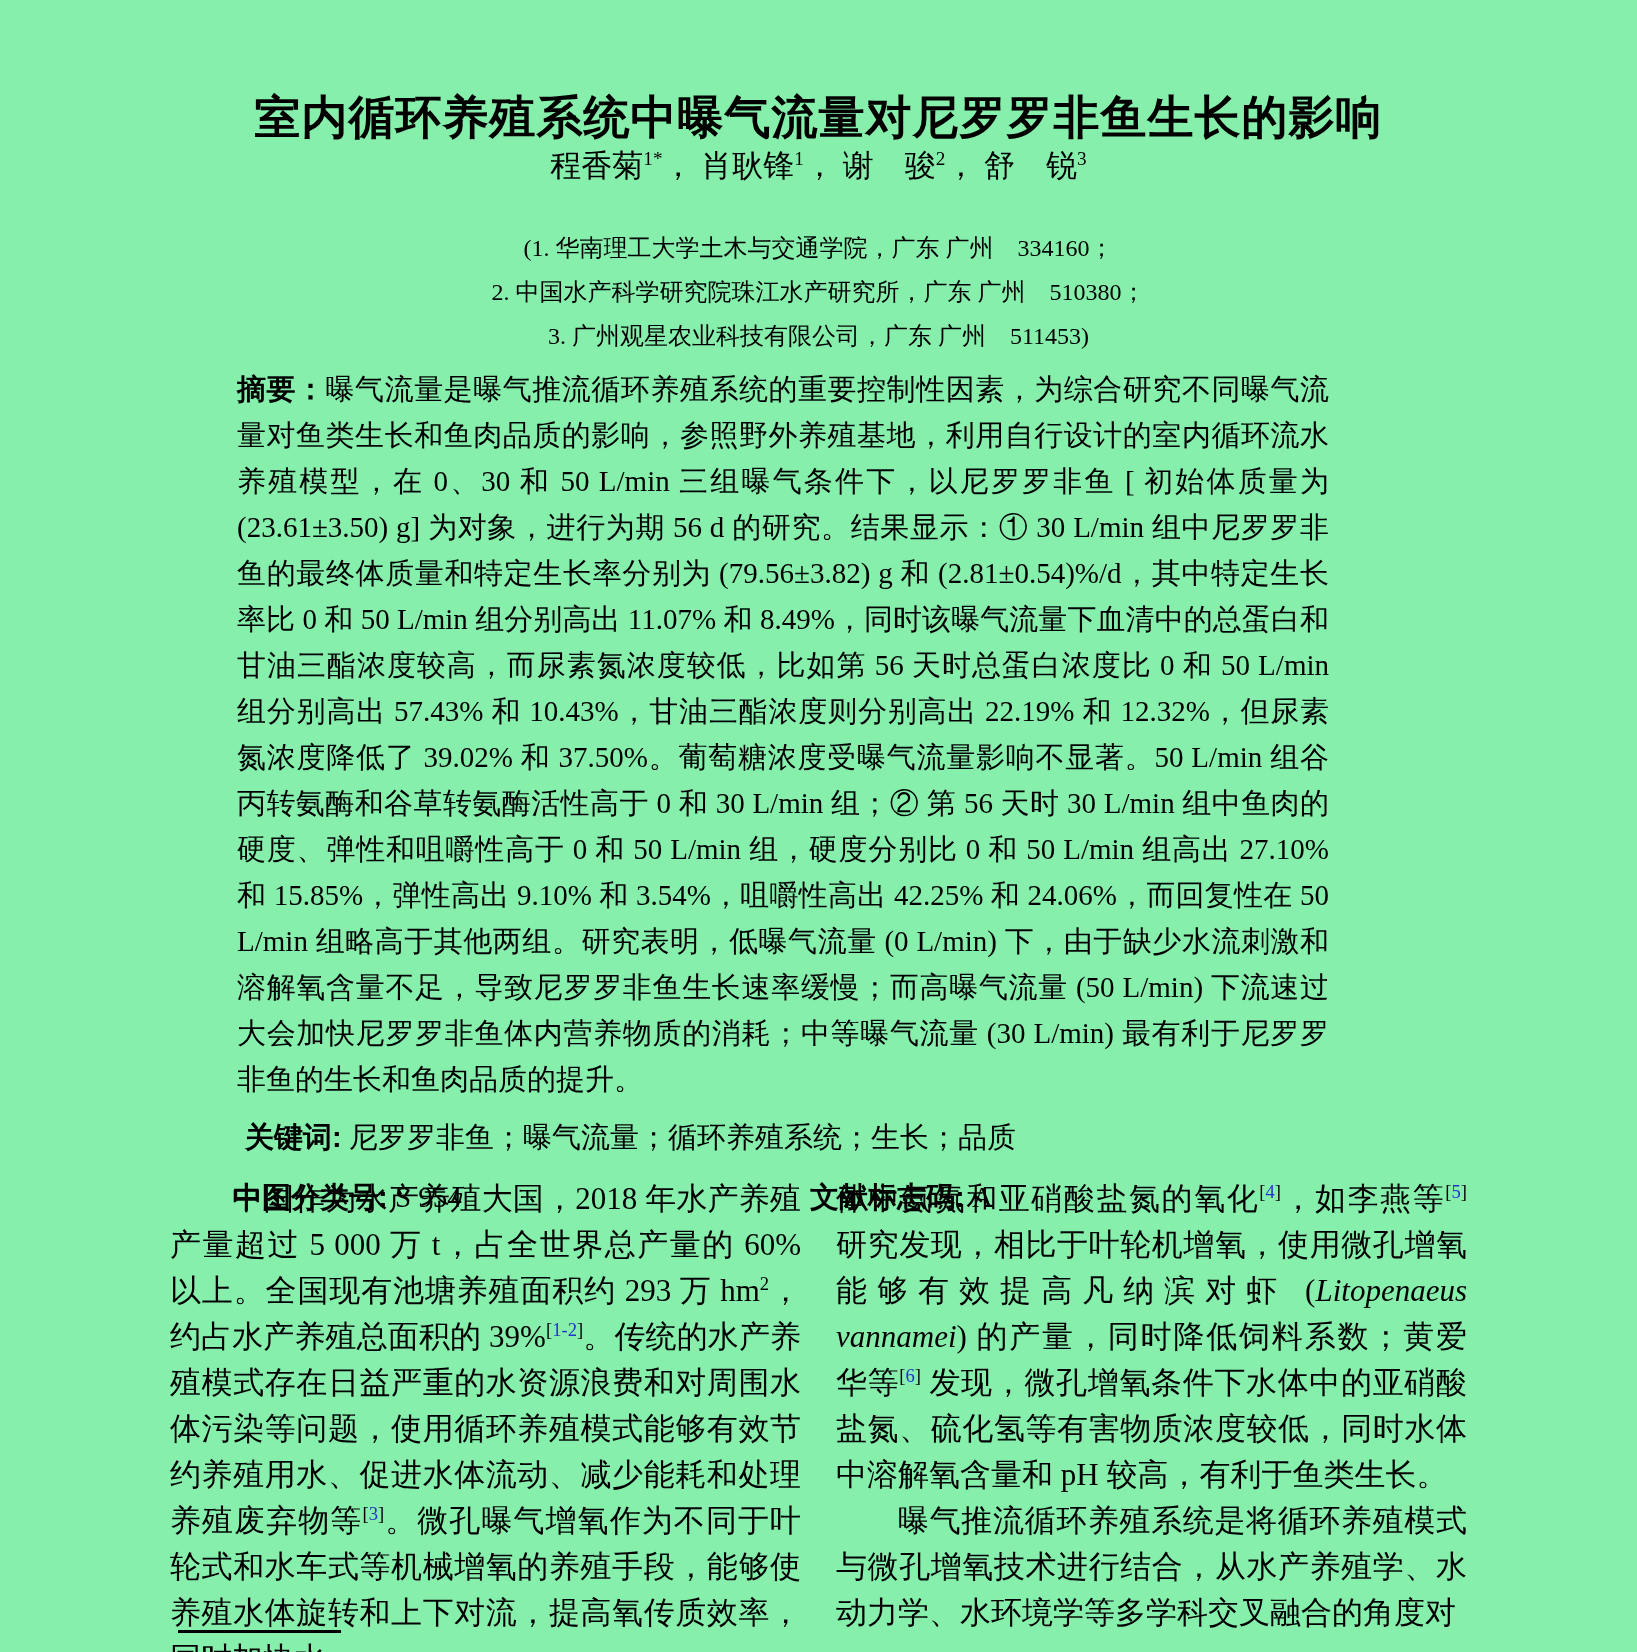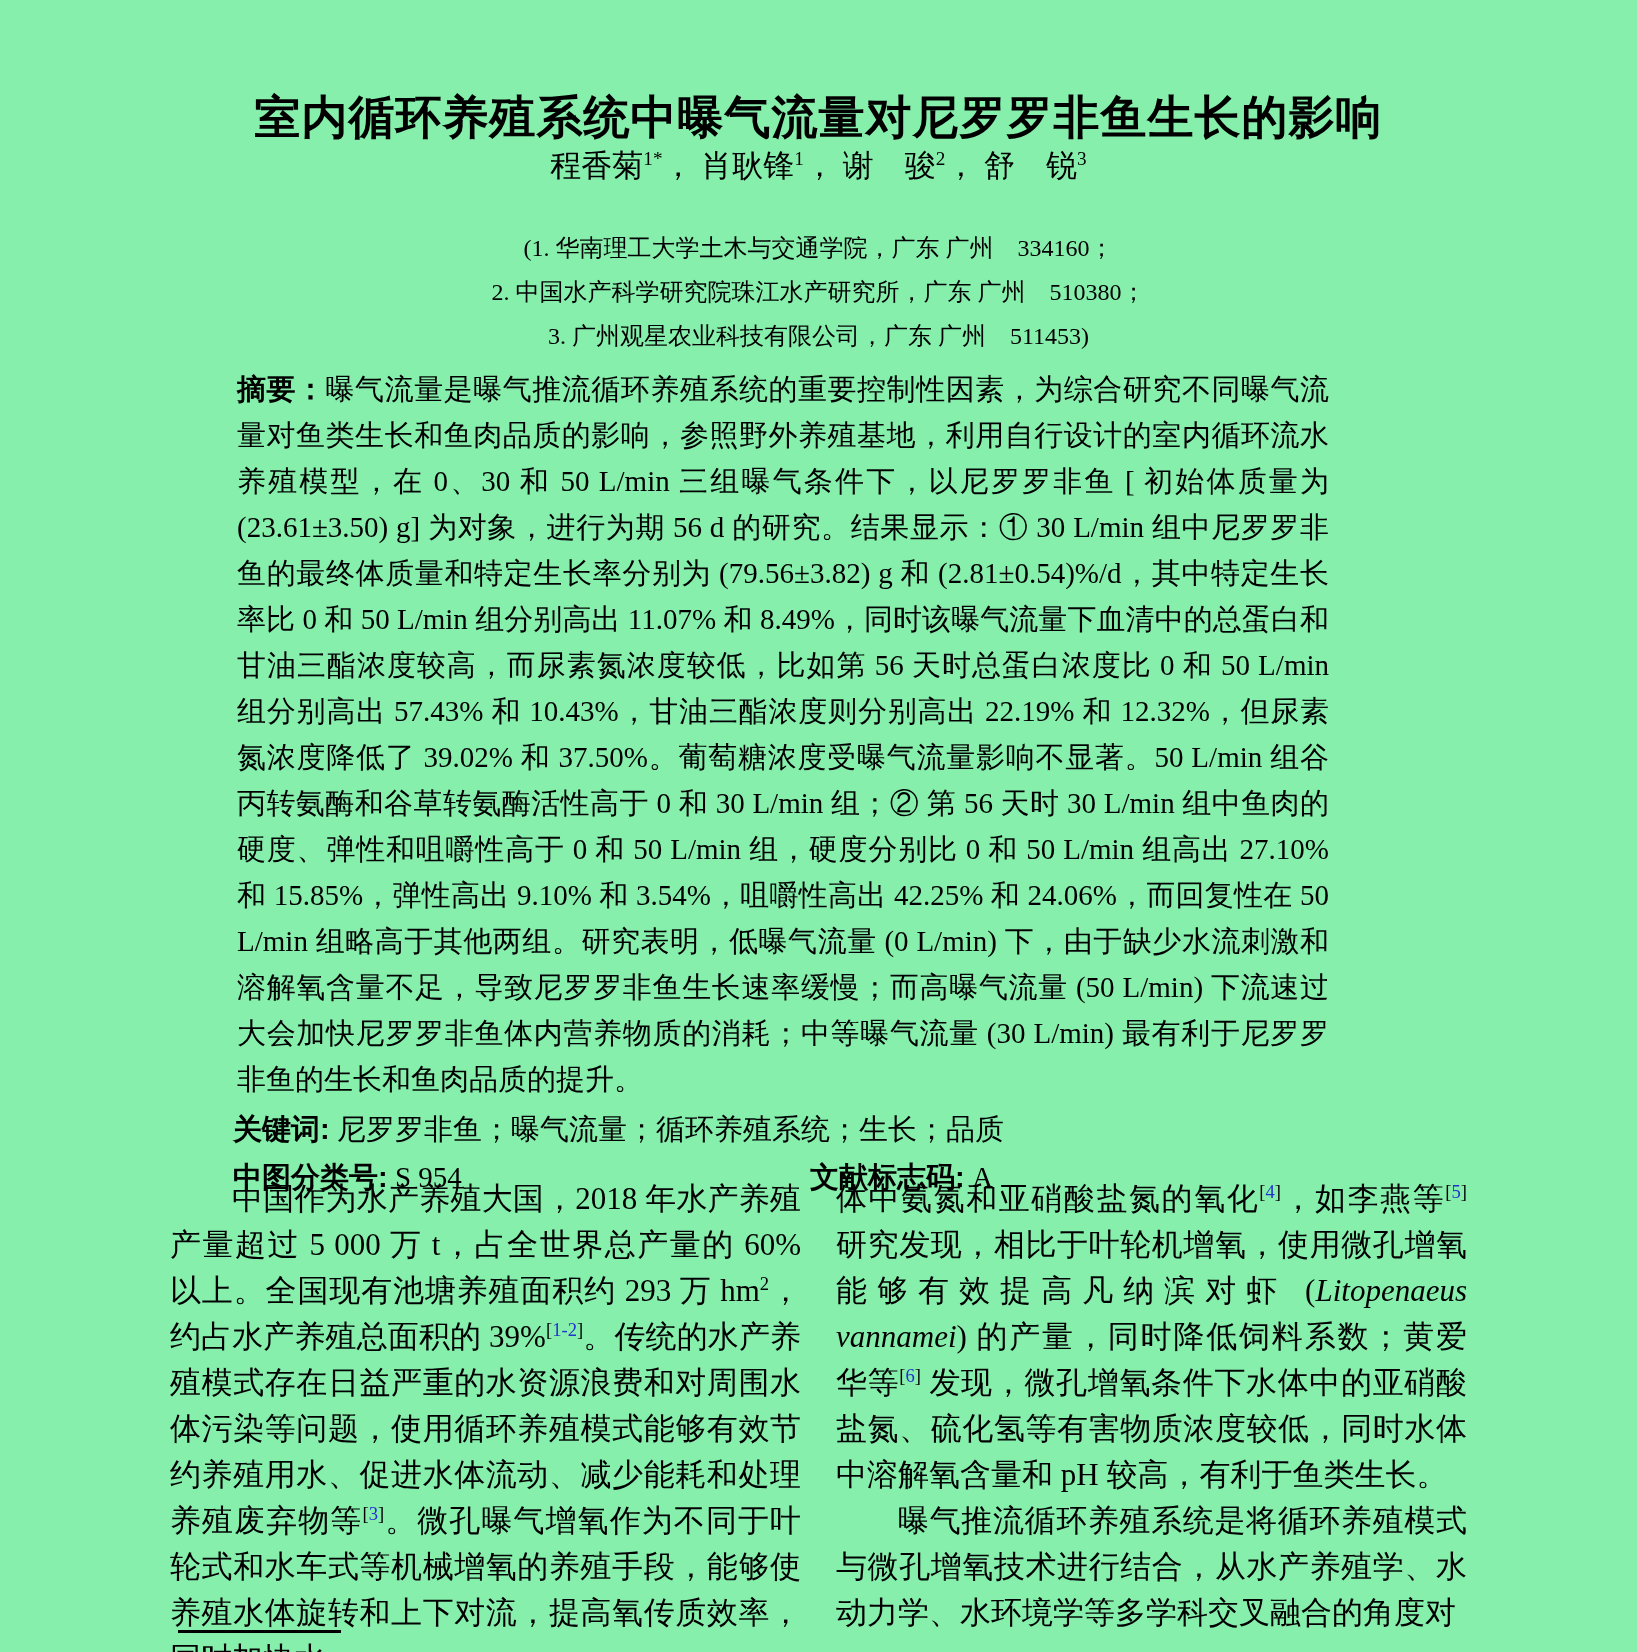--- a/index.html
+++ b/index.html
@@ -42,21 +42,21 @@
     font-size:29px;
     line-height:46px;
     text-align:justify;
     text-align-last:left;
   }
   .label-bold{
     font-family:"Liberation Sans", sans-serif;
     font-weight:bold;
   }
   .keywords-line{
-    margin:0;
+    margin:12px;
     font-size:29px;
     line-height:46px;
   }
   .clc-line{
     margin:0;
     font-size:29px;
     line-height:50px;
     display:flex;
   }
   .clc-group-1{width:577px;}

